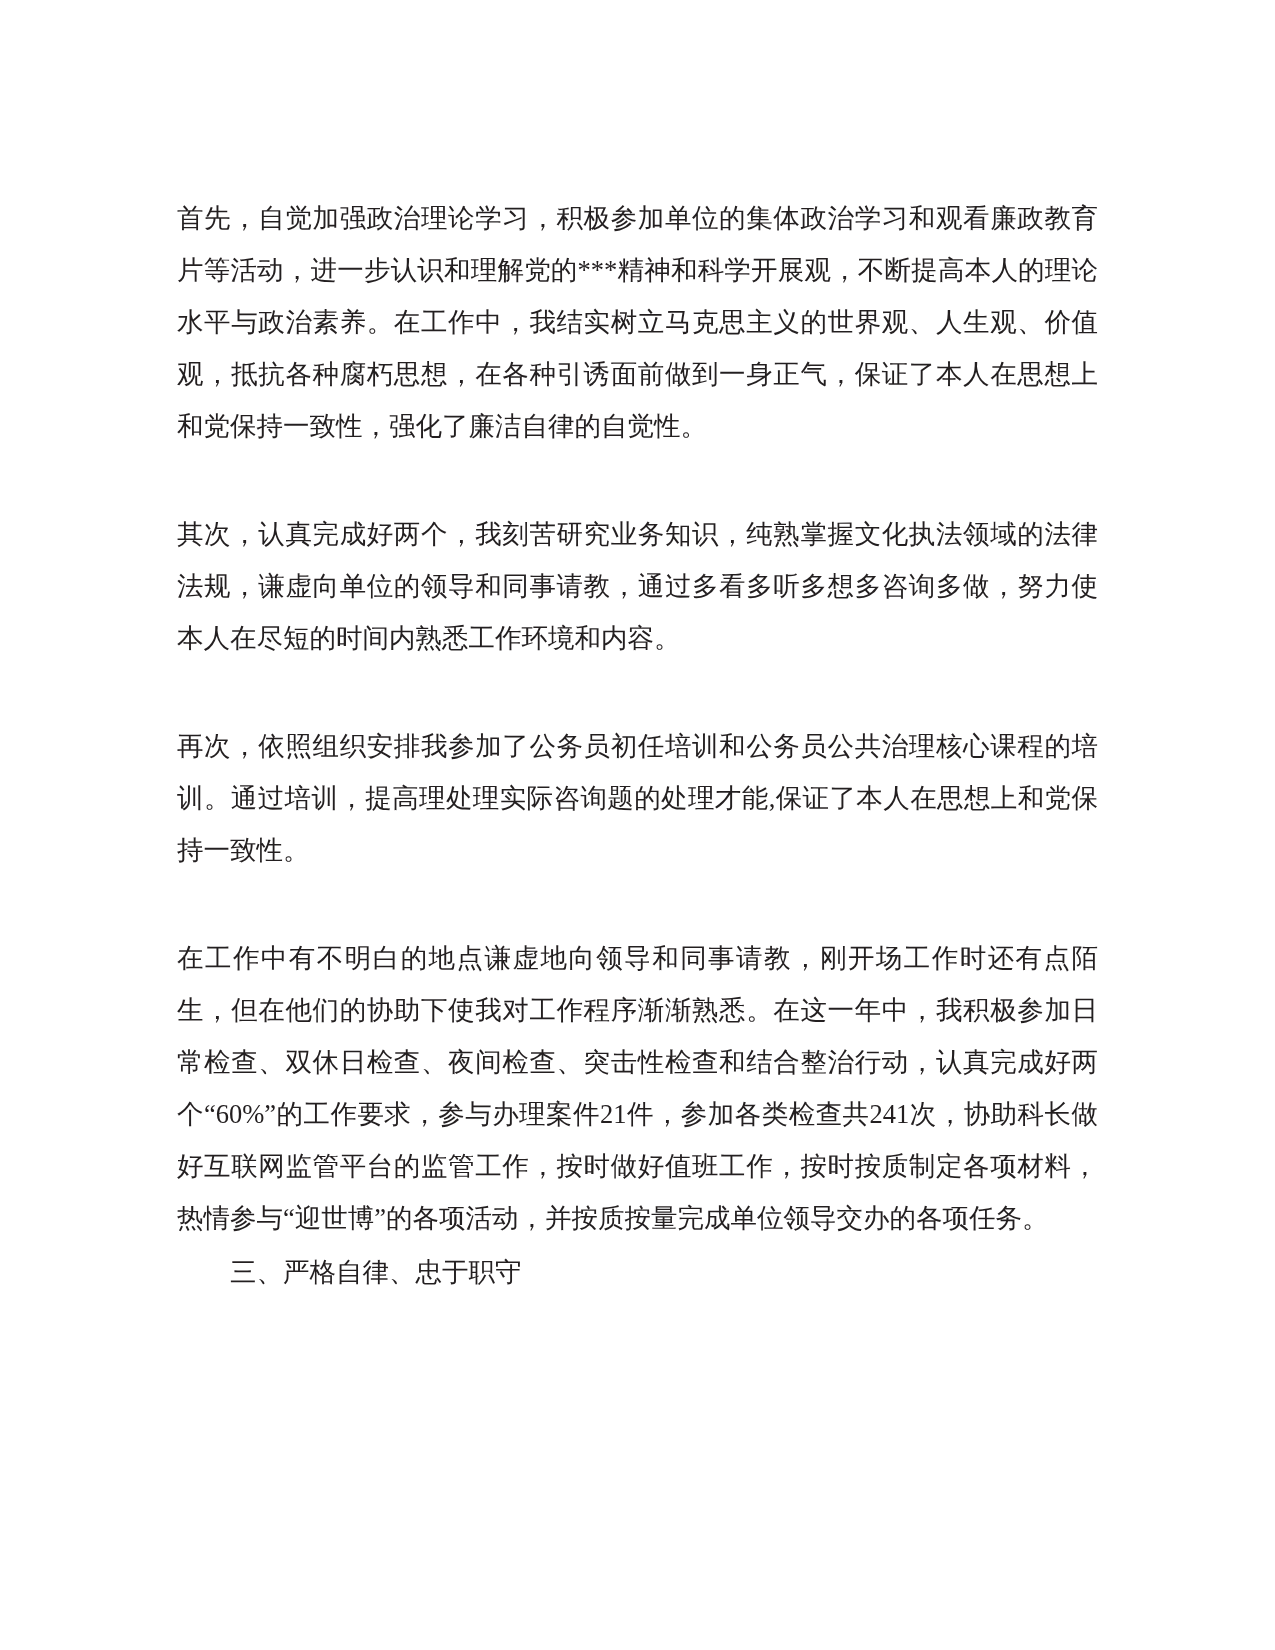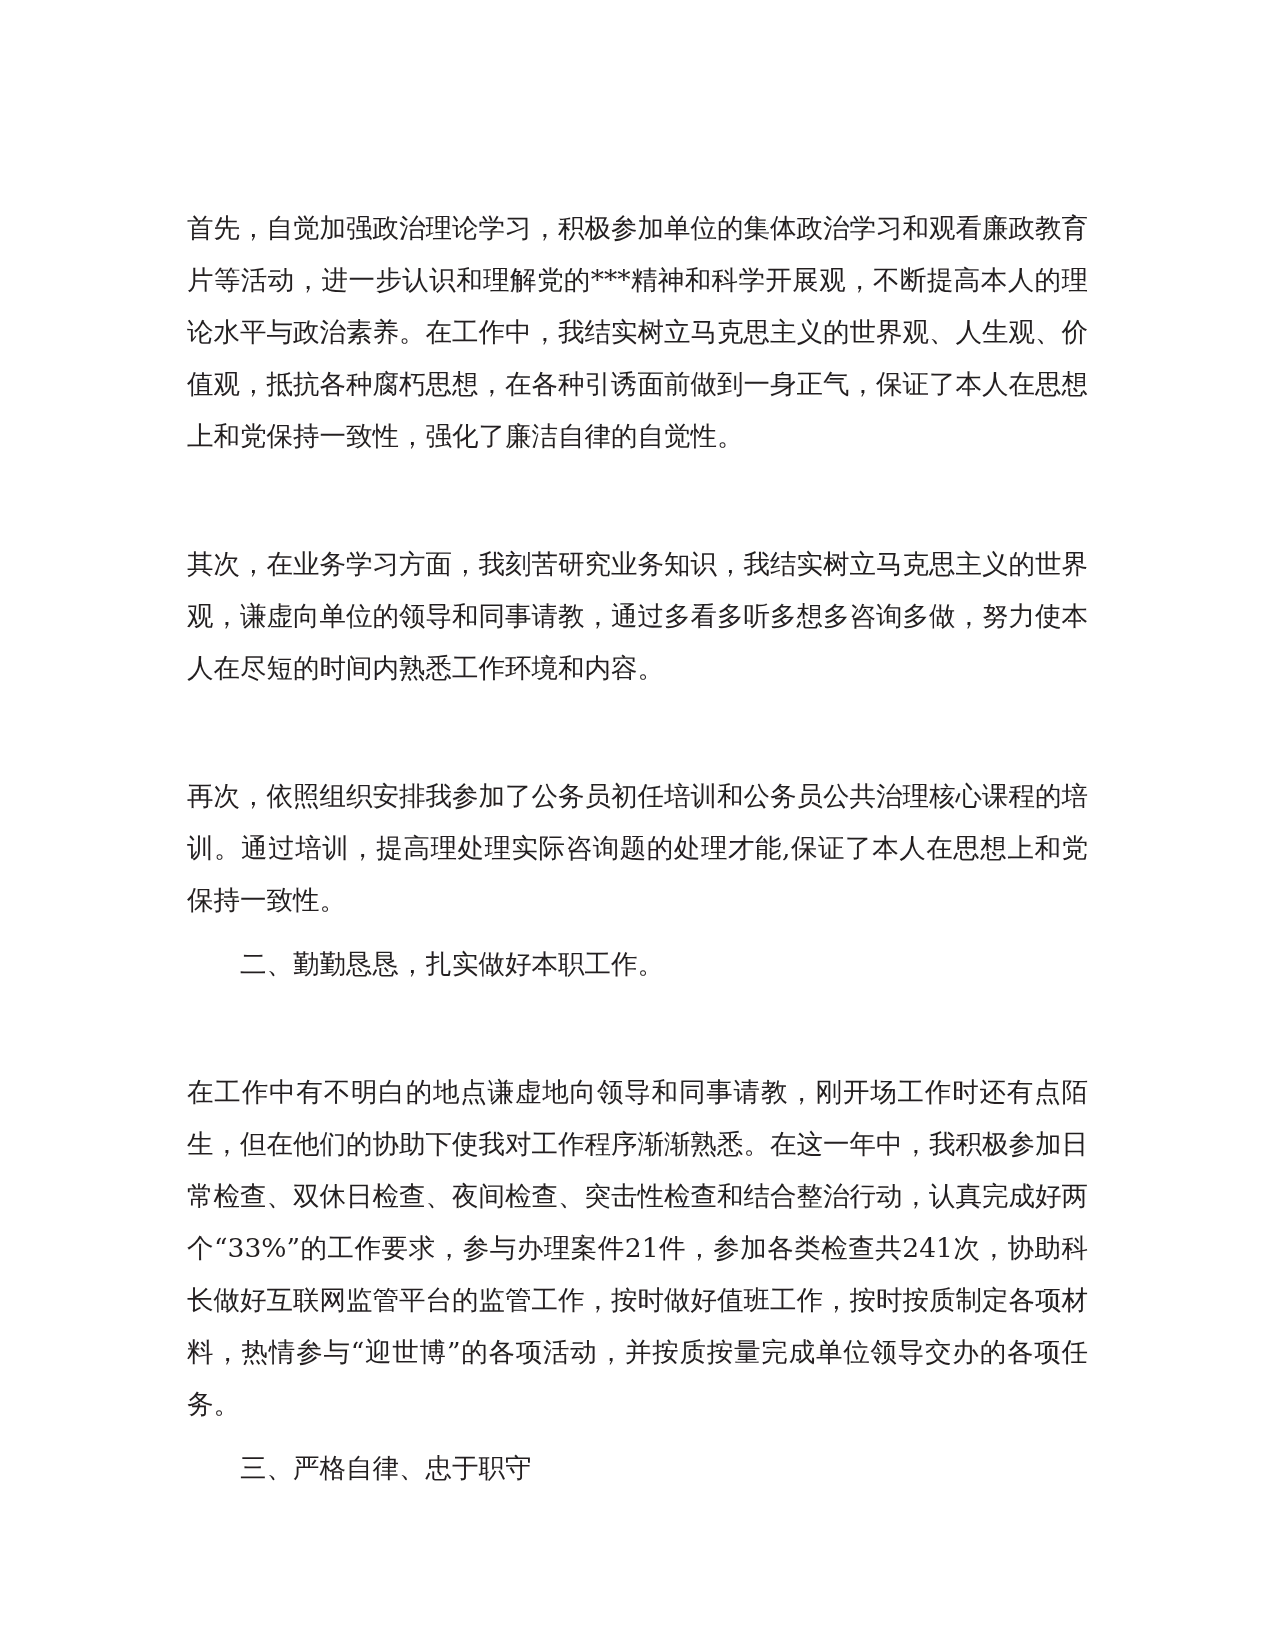--- a/index.html
+++ b/index.html
@@ -20,47 +20,47 @@
     box-sizing: border-box;
     padding: 190px 175px 80px 175px;
   }
   .doc-body {
     font-size: 26.5px;
     line-height: 52px;
     text-align: justify;
     text-justify: inter-ideograph;
   }
   p.para {
-    margin: 12px;
+    margin: 2px;
     text-indent: 0;
+    font-family: Liberation Serif, serif;
   }
   p.para.indent {
     text-indent: 2em;
   }
   .gap-lg {
     height: 52px;
   }
 </style>
 </head>
 <body>
 
 <div class="page">
   <div class="doc-body">
 
     <p class="para">首先，自觉加强政治理论学习，积极参加单位的集体政治学习和观看廉政教育片等活动，进一步认识和理解党的***精神和科学开展观，不断提高本人的理论水平与政治素养。在工作中，我结实树立马克思主义的世界观、人生观、价值观，抵抗各种腐朽思想，在各种引诱面前做到一身正气，保证了本人在思想上和党保持一致性，强化了廉洁自律的自觉性。</p>
     <div class="gap-lg"></div>
 
-    <p class="para">其次，在业务学习方面，我刻苦研究业务知识，我结实树立马克思主义的世界观，谦虚向单位的领导和同事请教，通过多看多听多想多咨询多做，努力使本人在尽短的时间内熟悉工作环境和内容。</p>
+    <p class="para">其次，认真完成好两个，我刻苦研究业务知识，纯熟掌握文化执法领域的法律法规，谦虚向单位的领导和同事请教，通过多看多听多想多咨询多做，努力使本人在尽短的时间内熟悉工作环境和内容。</p>
     <div class="gap-lg"></div>
 
     <p class="para">再次，依照组织安排我参加了公务员初任培训和公务员公共治理核心课程的培训。通过培训，提高理处理实际咨询题的处理才能,保证了本人在思想上和党保持一致性。</p>
 
-    <p class="para indent">二、勤勤恳恳，扎实做好本职工作。</p>
     <div class="gap-lg"></div>
 
-    <p class="para">在工作中有不明白的地点谦虚地向领导和同事请教，刚开场工作时还有点陌生，但在他们的协助下使我对工作程序渐渐熟悉。在这一年中，我积极参加日常检查、双休日检查、夜间检查、突击性检查和结合整治行动，认真完成好两个“33%”的工作要求，参与办理案件21件，参加各类检查共241次，协助科长做好互联网监管平台的监管工作，按时做好值班工作，按时按质制定各项材料，热情参与“迎世博”的各项活动，并按质按量完成单位领导交办的各项任务。</p>
+    <p class="para">在工作中有不明白的地点谦虚地向领导和同事请教，刚开场工作时还有点陌生，但在他们的协助下使我对工作程序渐渐熟悉。在这一年中，我积极参加日常检查、双休日检查、夜间检查、突击性检查和结合整治行动，认真完成好两个“60%”的工作要求，参与办理案件21件，参加各类检查共241次，协助科长做好互联网监管平台的监管工作，按时做好值班工作，按时按质制定各项材料，热情参与“迎世博”的各项活动，并按质按量完成单位领导交办的各项任务。</p>
 
     <p class="para indent">三、严格自律、忠于职守</p>
     <div class="gap-lg"></div>
 
 
   </div>
 </div>
 
 </body></html>

